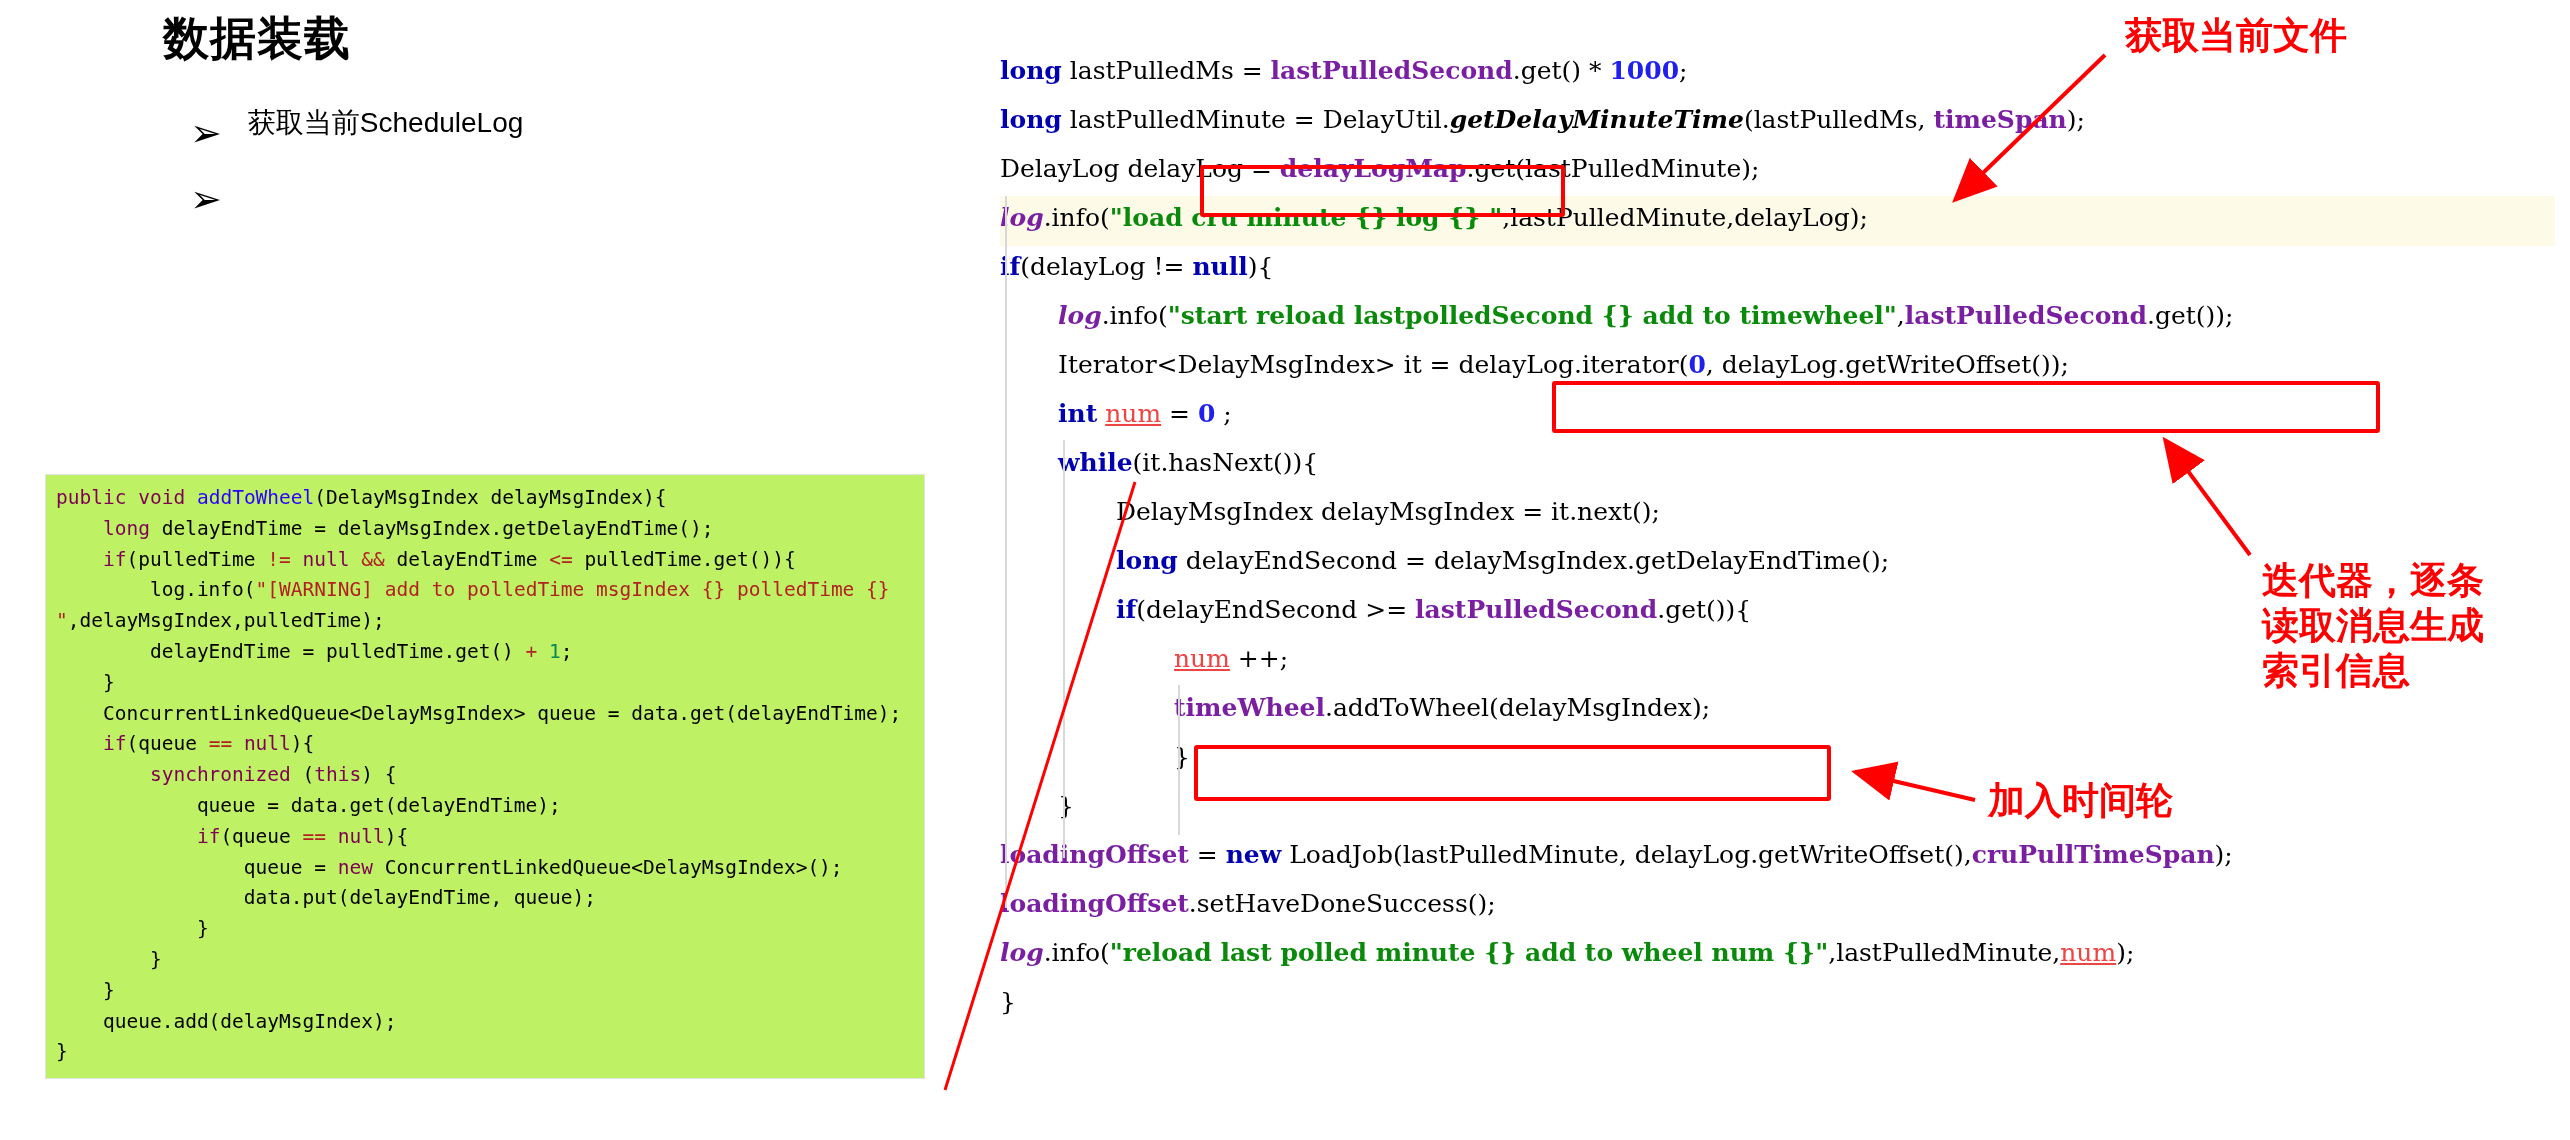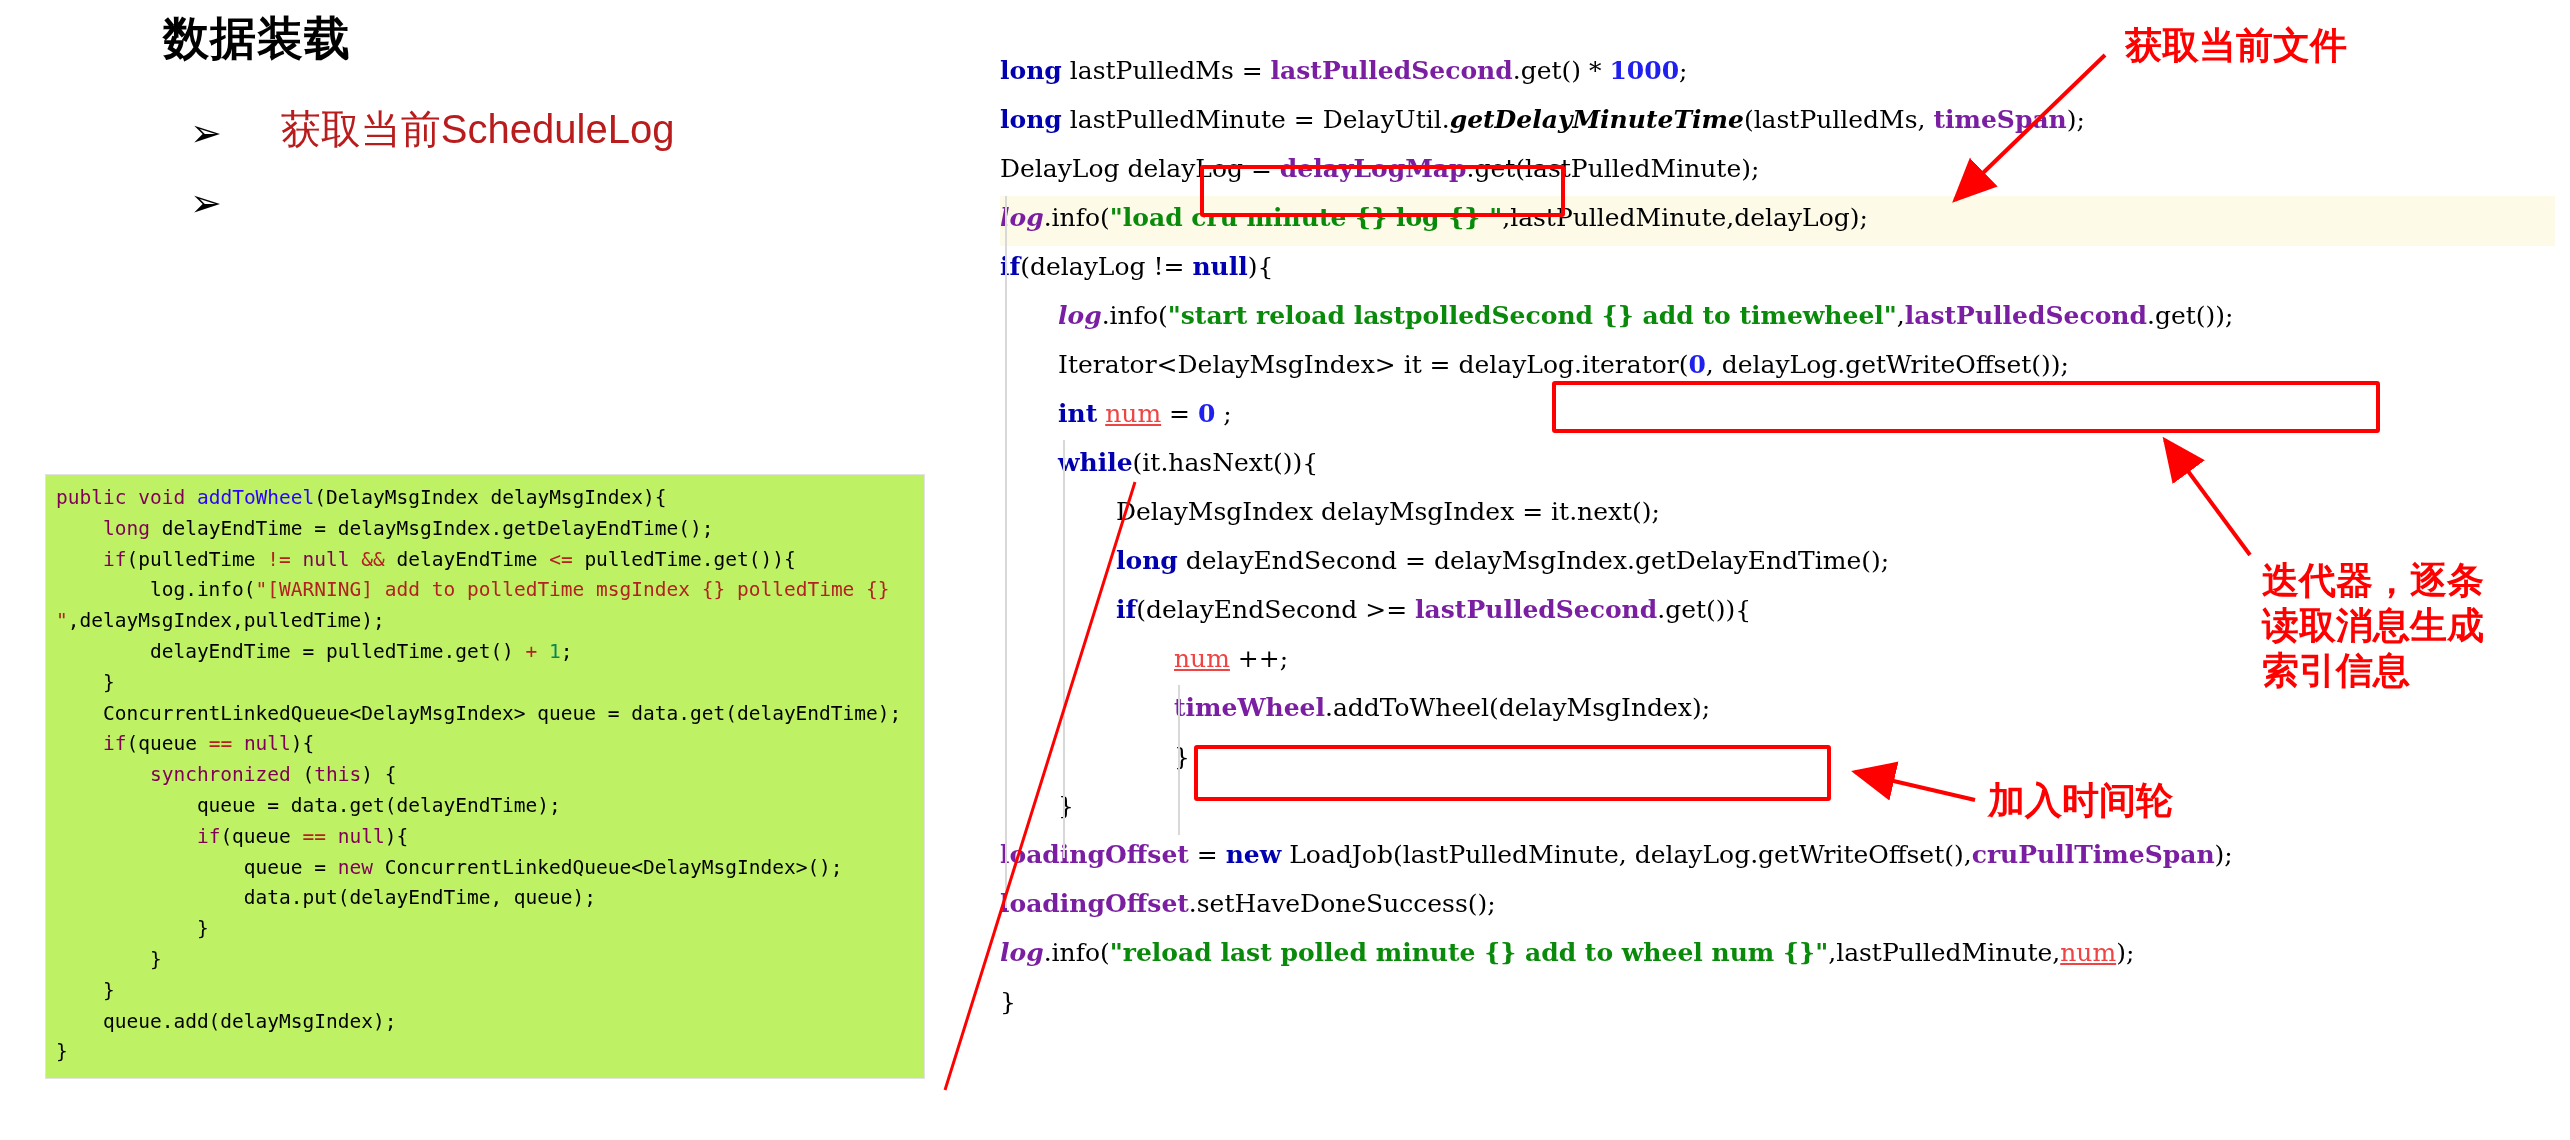--- a/index.html
+++ b/index.html
@@ -26,23 +26,22 @@
     margin-bottom:28px;
     white-space:nowrap;
   }
   .bullet-marker{
     font-size:38px;color:#000;line-height:1;
     margin-right:26px;
     font-family:"DejaVu Sans", sans-serif;
     position:relative;top:6px;
   }
   .bullet-text{
-    font-size:40px;color:#b91c1c;line-height:1.05;
+    font-size:28px;color:#000000;line-height:1.05;
     font-family:"Liberation Sans", sans-serif;
-    margin-left:33px;
   }
 
   
   .code-left{
     position:absolute;left:45px;top:474px;
     width:880px;
     background:#bef264;
     border:1px solid #e2e2e2;
     padding:8px 10px 10px 10px;
     box-sizing:border-box;
@@ -159,21 +158,21 @@
   <div class="code-right" id="rightCode"><span class="rline ind0"><span class="rkw">long</span><span class="rplain"> lastPulledMs = </span><span class="rvar">lastPulledSecond</span><span class="rplain">.get() </span><span class="rplain">*</span><span class="rplain"> </span><span class="rnum">1000</span><span class="rplain">;</span></span><span class="rline ind0"><span class="rkw">long</span><span class="rplain"> lastPulledMinute = DelayUtil.</span><span class="rstatic">getDelayMinuteTime</span><span class="rplain">(lastPulledMs, </span><span class="rvar">timeSpan</span><span class="rplain">);</span></span><span class="rline ind0"><span class="rplain">DelayLog delayLog = </span><span class="rvar">delayLogMap</span><span class="rplain">.get(lastPulledMinute);</span></span><span class="rline ind0"><span class="rital">log</span><span class="rplain">.info(</span><span class="rstr">"load cru minute {} log {} "</span><span class="rplain">,lastPulledMinute,delayLog);</span></span><span class="rline ind0"><span class="rkw">if</span><span class="rplain">(delayLog </span><span class="rplain">!=</span><span class="rplain"> </span><span class="rkw">null</span><span class="rplain">){</span></span><span class="rline ind1"><span class="rital">log</span><span class="rplain">.info(</span><span class="rstr">"start reload lastpolledSecond {} add to timewheel"</span><span class="rplain">,</span><span class="rvar">lastPulledSecond</span><span class="rplain">.get());</span></span><span class="rline ind1"><span class="rplain">Iterator&lt;DelayMsgIndex&gt; it = </span><span class="rplain">delayLog.iterator(</span><span class="rnum">0</span><span class="rplain">, delayLog.getWriteOffset());</span></span><span class="rline ind1"><span class="rkw">int</span><span class="rplain"> </span><span class="rund">num</span><span class="rplain"> = </span><span class="rnum">0</span><span class="rplain"> ;</span></span><span class="rline ind1"><span class="rkw">while</span><span class="rplain">(it.hasNext()){</span></span><span class="rline ind2"><span class="rplain">DelayMsgIndex delayMsgIndex = it.next();</span></span><span class="rline ind2"><span class="rkw">long</span><span class="rplain"> delayEndSecond = delayMsgIndex.getDelayEndTime();</span></span><span class="rline ind2"><span class="rkw">if</span><span class="rplain">(delayEndSecond </span><span class="rplain">&gt;=</span><span class="rplain"> </span><span class="rvar">lastPulledSecond</span><span class="rplain">.get()){</span></span><span class="rline ind3"><span class="rund">num</span><span class="rplain"> ++;</span></span><span class="rline ind3"><span class="rvar">timeWheel</span><span class="rplain">.addToWheel(delayMsgIndex);</span></span><span class="rline ind3"><span class="rplain">}</span></span><span class="rline ind1"><span class="rplain">}</span></span><span class="rline ind0"><span class="rvar">loadingOffset</span><span class="rplain"> = </span><span class="rkw">new</span><span class="rplain"> LoadJob(lastPulledMinute, delayLog.getWriteOffset(),</span><span class="rvar">cruPullTimeSpan</span><span class="rplain">);</span></span><span class="rline ind0"><span class="rvar">loadingOffset</span><span class="rplain">.setHaveDoneSuccess();</span></span><span class="rline ind0"><span class="rital">log</span><span class="rplain">.info(</span><span class="rstr">"reload last polled minute {} add to wheel num {}"</span><span class="rplain">,lastPulledMinute,</span><span class="rund">num</span><span class="rplain">);</span></span><span class="rline ind0"><span class="rplain">}</span></span></div>
 
   <div class="rail" style="left:1005px;top:196px;height:712px;"></div>
   <div class="rail" style="left:1063px;top:440px;height:418px;"></div>
   <div class="rail" style="left:1178px;top:685px;height:150px;"></div>
 
   <div class="redbox" style="left:1200px;top:165px;width:365px;height:52px;"></div>
   <div class="redbox" style="left:1552px;top:381px;width:828px;height:52px;"></div>
   <div class="redbox" style="left:1194px;top:745px;width:637px;height:56px;"></div>
 
-  <div class="annot" style="left:2125px;top:23px;">获取当前文件</div>
+  <div class="annot" style="left:2125px;top:13px;">获取当前文件</div>
   <div class="annot" style="left:2262px;top:558px;">迭代器，逐条
 读取消息生成
 索引信息</div>
   <div class="annot" style="left:1988px;top:778px;">加入时间轮</div>
 
   <svg class="overlay" viewBox="0 0 2570 1140">
     <defs>
       <marker id="ah" markerWidth="13" markerHeight="13" refX="10" refY="5" orient="auto" markerUnits="strokeWidth">
         <path d="M0,0 L11,5 L0,10 z" fill="#ff0000"></path>
       </marker>

